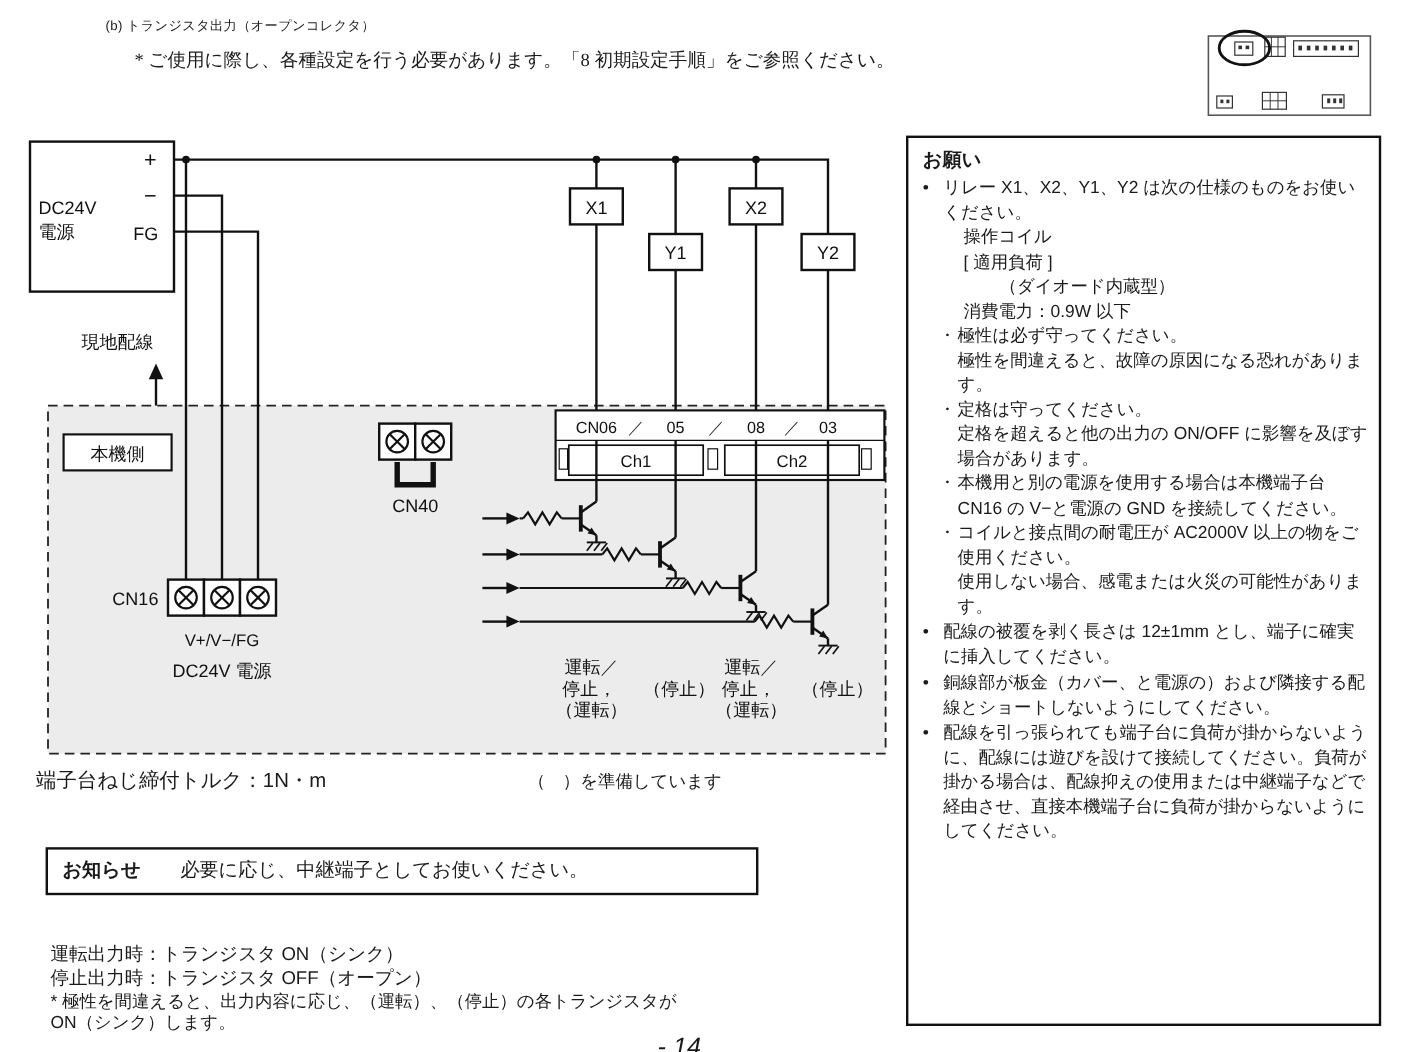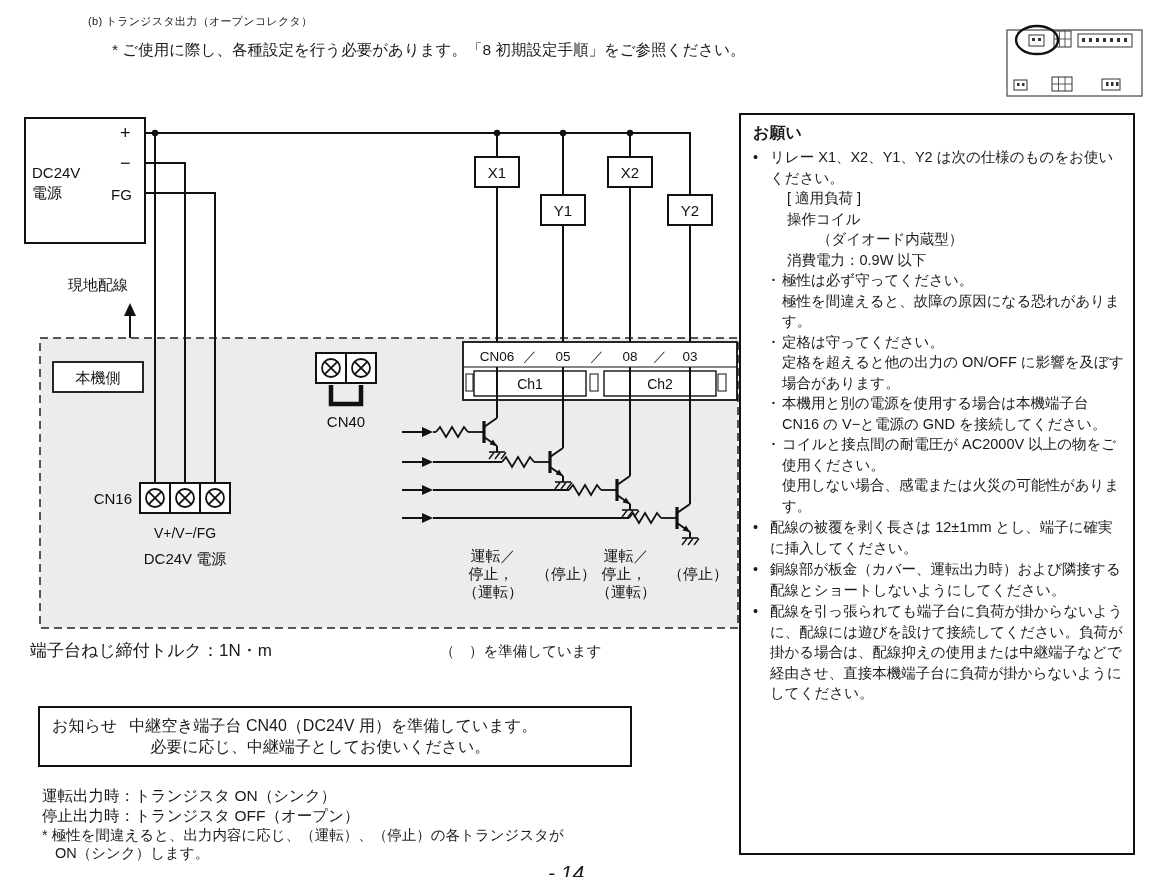--- a/index.html
+++ b/index.html
@@ -8,53 +8,53 @@
     position:relative;
     background:#ffffff;
     color:#1a1a1a;
     font-family:"Liberation Sans","DejaVu Sans",sans-serif;
     overflow:hidden;
   }
   .abs { position:absolute; }
 
   
   #section-heading { left:88px; top:14px; font-size:11px; letter-spacing:0.3px; }
-  #section-subnote { left:112px; top:40px; font-size:15.5px; }
+  #section-subnote { left:112px; top:40px; font-size:15.5px;font-family:Liberation Serif, serif; }
 
   
   svg text { font-family:inherit; fill:#111; }
 
   #wiring-svg { left:10px; top:105px; }
   #pcb-svg { left:1002px; top:20px; }
 
   
   #torque-note { left:30px; top:639px; font-size:17px; }
   #pulse-note  { left:440px; top:642px; font-size:14.5px; }
 
   
   #notice-box {
     left:38px; top:706px; width:594px;
     border:2px solid #111;
     padding:7px 10px 8px 12px;
     display:flex; gap:12px;
     font-size:16px; line-height:21px;
   }
-  #notice-box .nt-title { font-weight:normal; white-space:nowrap; }
+  #notice-box .nt-title { font-weight:bold; white-space:nowrap; }
   #notice-box .nt-line2 { margin-left:21px; }
 
   
   #footer-notes { left:42px; top:786px; font-size:15.5px; line-height:20px; }
   #footer-notes .fn-small { font-size:14.5px; line-height:18px; }
-  #footer-notes .fn-indent { margin-left:13px; }
+  #footer-notes .fn-indent { }
 
   #page-number { left:548px; top:861px; font-size:21px;font-style:italic; }
 
   
   #request-panel {
-    left:739px; top:113px; width:396px; min-height:742px;
+    left:755px; top:113px; width:396px; min-height:742px;
     border:2px solid #111;
     padding:8px 9px 10px 12px;
   }
   #request-panel .rq-title { font-weight:bold; font-size:16px; margin-bottom:3px; }
   .rq-item { position:relative; font-size:14.5px; line-height:20.5px; }
   .rq-item .mk { position:absolute; left:0; top:0; }
   .rq-item.bullet { padding-left:17px; margin-top:1px; }
   .rq-item.lv2 { padding-left:34px; }
   .rq-item.lv3 { padding-left:64px; }
   .rq-item.sub { padding-left:29px; }
@@ -264,21 +264,20 @@
     <text x="175" y="459" font-size="15" text-anchor="middle">DC24V 電源</text>
   </g>
 </svg>
 
 <div class="abs" id="torque-note">端子台ねじ締付トルク：1N・m</div>
 <div class="abs" id="pulse-note">（　）を準備しています</div>
 
 <div class="abs" id="notice-box">
   <span class="nt-title">お知らせ</span>
   <span>
-    <div>中継空き端子台 CN40（DC24V 用）を準備しています。</div>
     <div class="nt-line2">必要に応じ、中継端子としてお使いください。</div>
   </span>
 </div>
 
 <div class="abs" id="footer-notes">
   <div>運転出力時：トランジスタ ON（シンク）</div>
   <div>停止出力時：トランジスタ OFF（オープン）</div>
   <div class="fn-small">* 極性を間違えると、出力内容に応じ、（運転）、（停止）の各トランジスタが</div>
   <div class="fn-small fn-indent">ON（シンク）します。</div>
 </div>
@@ -286,24 +285,24 @@
 <div class="abs" id="page-number">- 14</div>
 
 <div class="abs" id="request-panel">
   <div class="rq-title">お願い</div>
 
   <div class="rq-item bullet">
     <span class="mk">•</span>
     <span>リレー X1、X2、Y1、Y2 は次の仕様のものをお使いください。</span>
   </div>
   <div class="rq-item lv2">
+    <span>操作コイル</span>
+  </div>
+  <div class="rq-item lv2">
     <span>[ 適用負荷 ]</span>
-  </div>
-  <div class="rq-item lv2">
-    <span>操作コイル</span>
   </div>
   <div class="rq-item lv3">
     <span>（ダイオード内蔵型）</span>
   </div>
   <div class="rq-item lv2">
     <span>消費電力：0.9W 以下</span>
   </div>
   <div class="rq-item sub">
     <span class="mk">・</span>
     <span>極性は必ず守ってください。</span>
@@ -328,19 +327,19 @@
   </div>
   <div class="rq-item subc">
     <span>使用しない場合、感電または火災の可能性があります。</span>
   </div>
   <div class="rq-item bullet">
     <span class="mk">•</span>
     <span>配線の被覆を剥く長さは 12±1mm とし、端子に確実に挿入してください。</span>
   </div>
   <div class="rq-item bullet">
     <span class="mk">•</span>
-    <span>銅線部が板金（カバー、運転出力時）および隣接する配線とショートしないようにしてください。</span>
+    <span>銅線部が板金（カバー、と電源の）および隣接する配線とショートしないようにしてください。</span>
   </div>
   <div class="rq-item bullet">
     <span class="mk">•</span>
     <span>配線を引っ張られても端子台に負荷が掛からないように、配線には遊びを設けて接続してください。負荷が掛かる場合は、配線抑えの使用または中継端子などで経由させ、直接本機端子台に負荷が掛からないようにしてください。</span>
   </div>
 </div>
 
 </body></html>

